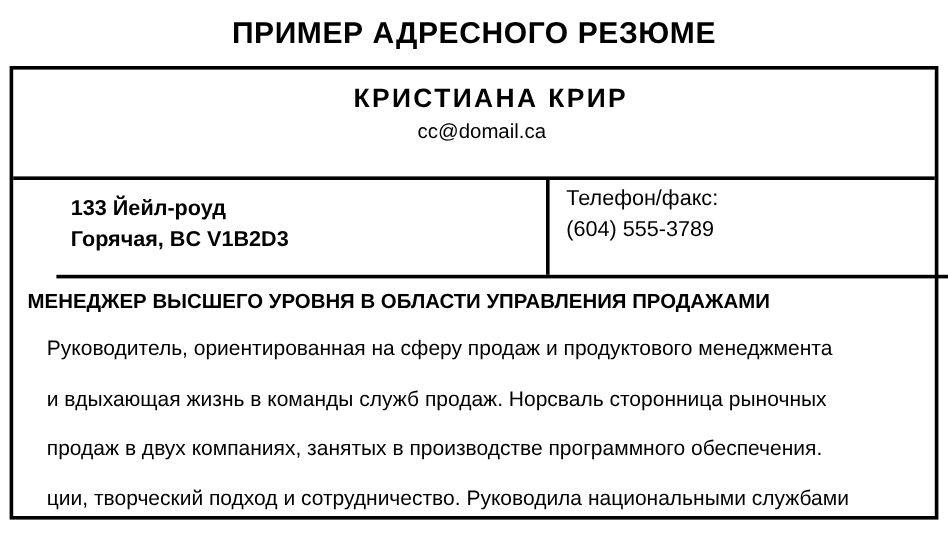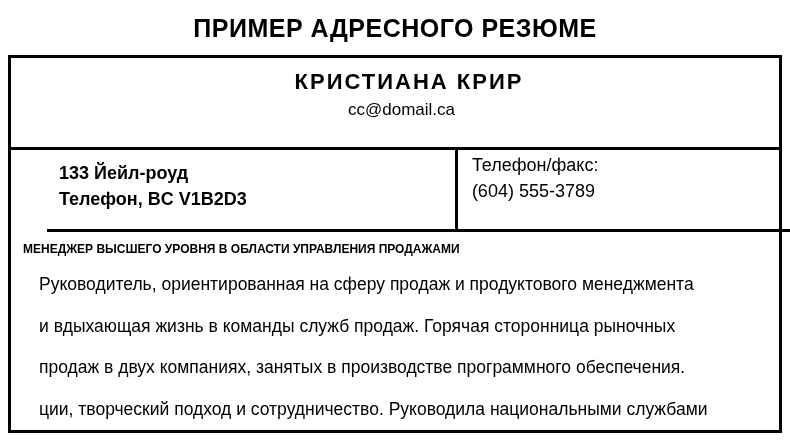--- a/index.html
+++ b/index.html
@@ -91,21 +91,21 @@
   }
   .cell-line.regular {
     font-weight: normal;
   }
   .row-summary {
     padding: 10px 12px 0 12px;
     box-sizing: border-box;
   }
   .summary-heading {
     font-weight: bold;
-    font-size: 12px;
+    font-size: 17px;
     letter-spacing: 0px;
     line-height: 1.2;
     margin-bottom: 4px;
     white-space: nowrap;
   }
   .summary-body {
     font-size: 17.5px;
     line-height: 1.45;
   }
   .summary-body p {
@@ -122,32 +122,32 @@
   <div class="resume-box">
 
     <div class="row row-header">
       <div class="person-name">КРИСТИАНА КРИР</div>
       <div class="person-email">cc@domail.ca</div>
     </div>
 
     <div class="row row-contact">
       <div class="cell-address">
         <div class="cell-line">133 Йейл-роуд</div>
-        <div class="cell-line">Телефон, BC V1B2D3</div>
+        <div class="cell-line">Горячая, BC V1B2D3</div>
       </div>
       <div class="cell-phone">
         <div class="cell-line regular">Телефон/факс:</div>
         <div class="cell-line regular">(604) 555-3789</div>
       </div>
     </div>
 
     <div class="row row-summary">
       <div class="summary-heading">МЕНЕДЖЕР ВЫСШЕГО УРОВНЯ В ОБЛАСТИ УПРАВЛЕНИЯ ПРОДАЖАМИ</div>
       <div class="summary-body">
         <p>Руководитель, ориентированная на сферу продаж и продуктового менеджмента</p>
-        <p>и вдыхающая жизнь в команды служб продаж. Горячая сторонница рыночных</p>
+        <p>и вдыхающая жизнь в команды служб продаж. Норсваль сторонница рыночных</p>
         <p>продаж в двух компаниях, занятых в производстве программного обеспечения.</p>
         <p>ции, творческий подход и сотрудничество. Руководила национальными службами</p>
       </div>
     </div>
 
   </div>
 </div>
 
 </body></html>

